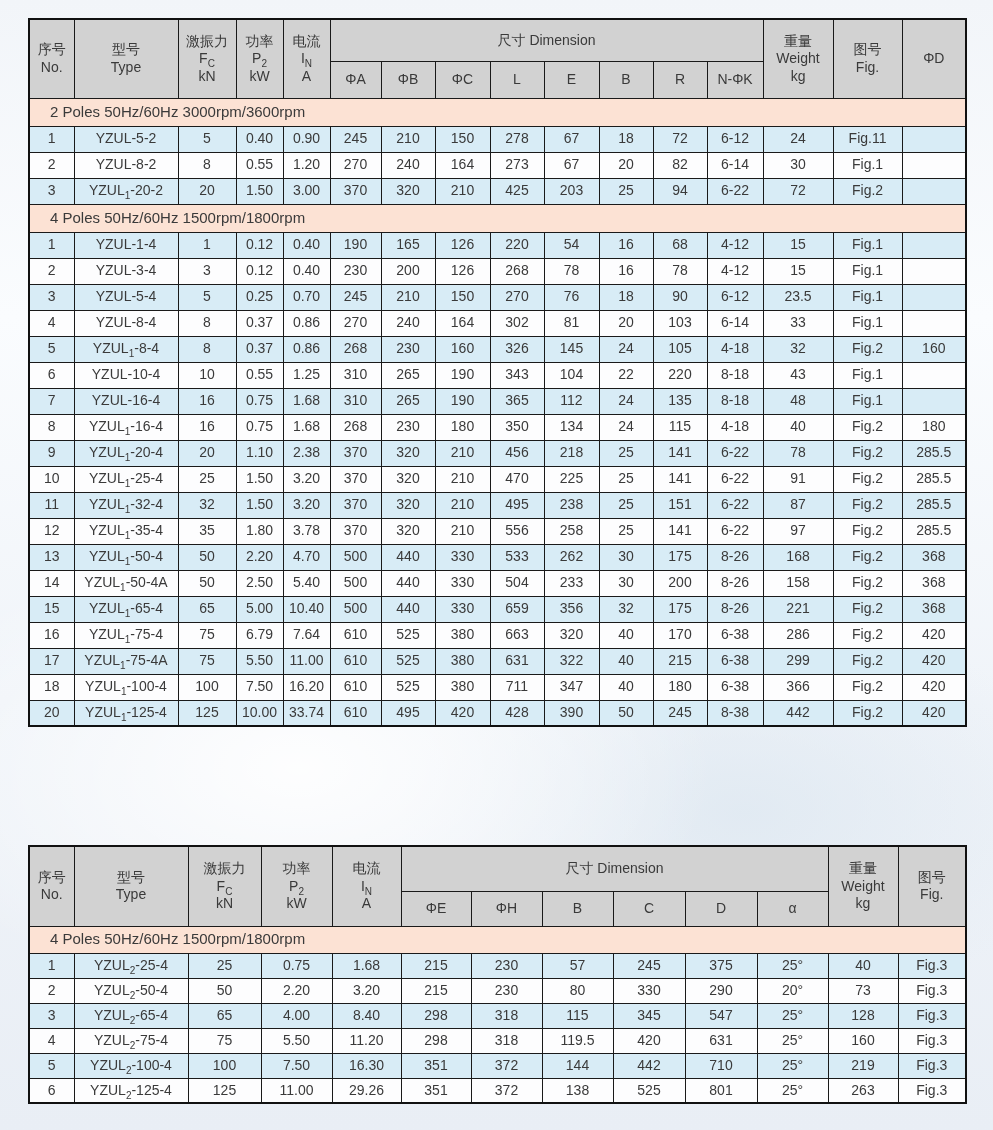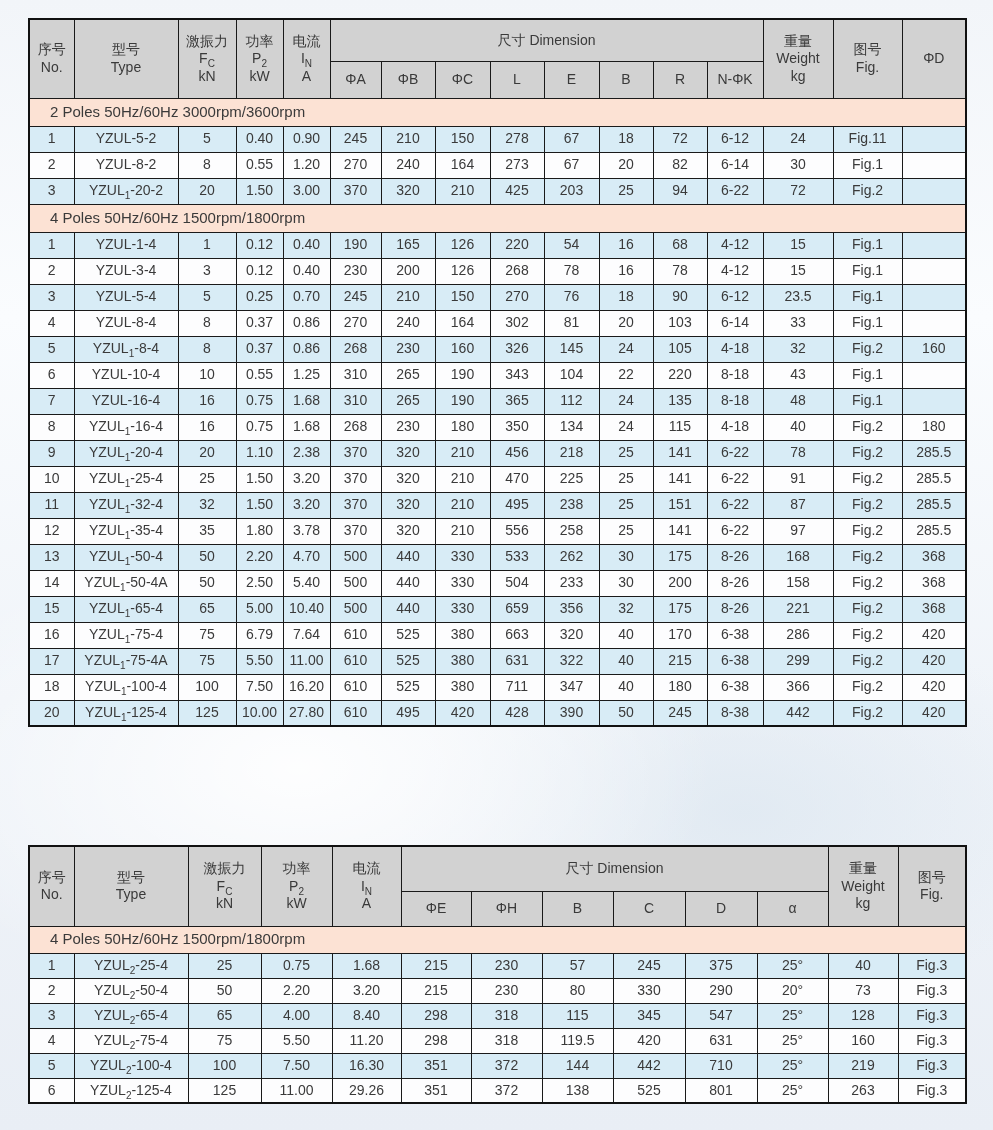--- a/index.html
+++ b/index.html
@@ -503,21 +503,21 @@
           <td>6-38</td>
           <td>366</td>
           <td>Fig.2</td>
           <td>420</td>
         </tr>
         <tr class="row-blue">
           <td>20</td>
           <td>YZUL<sub>1</sub>-125-4</td>
           <td>125</td>
           <td>10.00</td>
-          <td>27.80</td>
+          <td>33.74</td>
           <td>610</td>
           <td>495</td>
           <td>420</td>
           <td>428</td>
           <td>390</td>
           <td>50</td>
           <td>245</td>
           <td>8-38</td>
           <td>442</td>
           <td>Fig.2</td>

